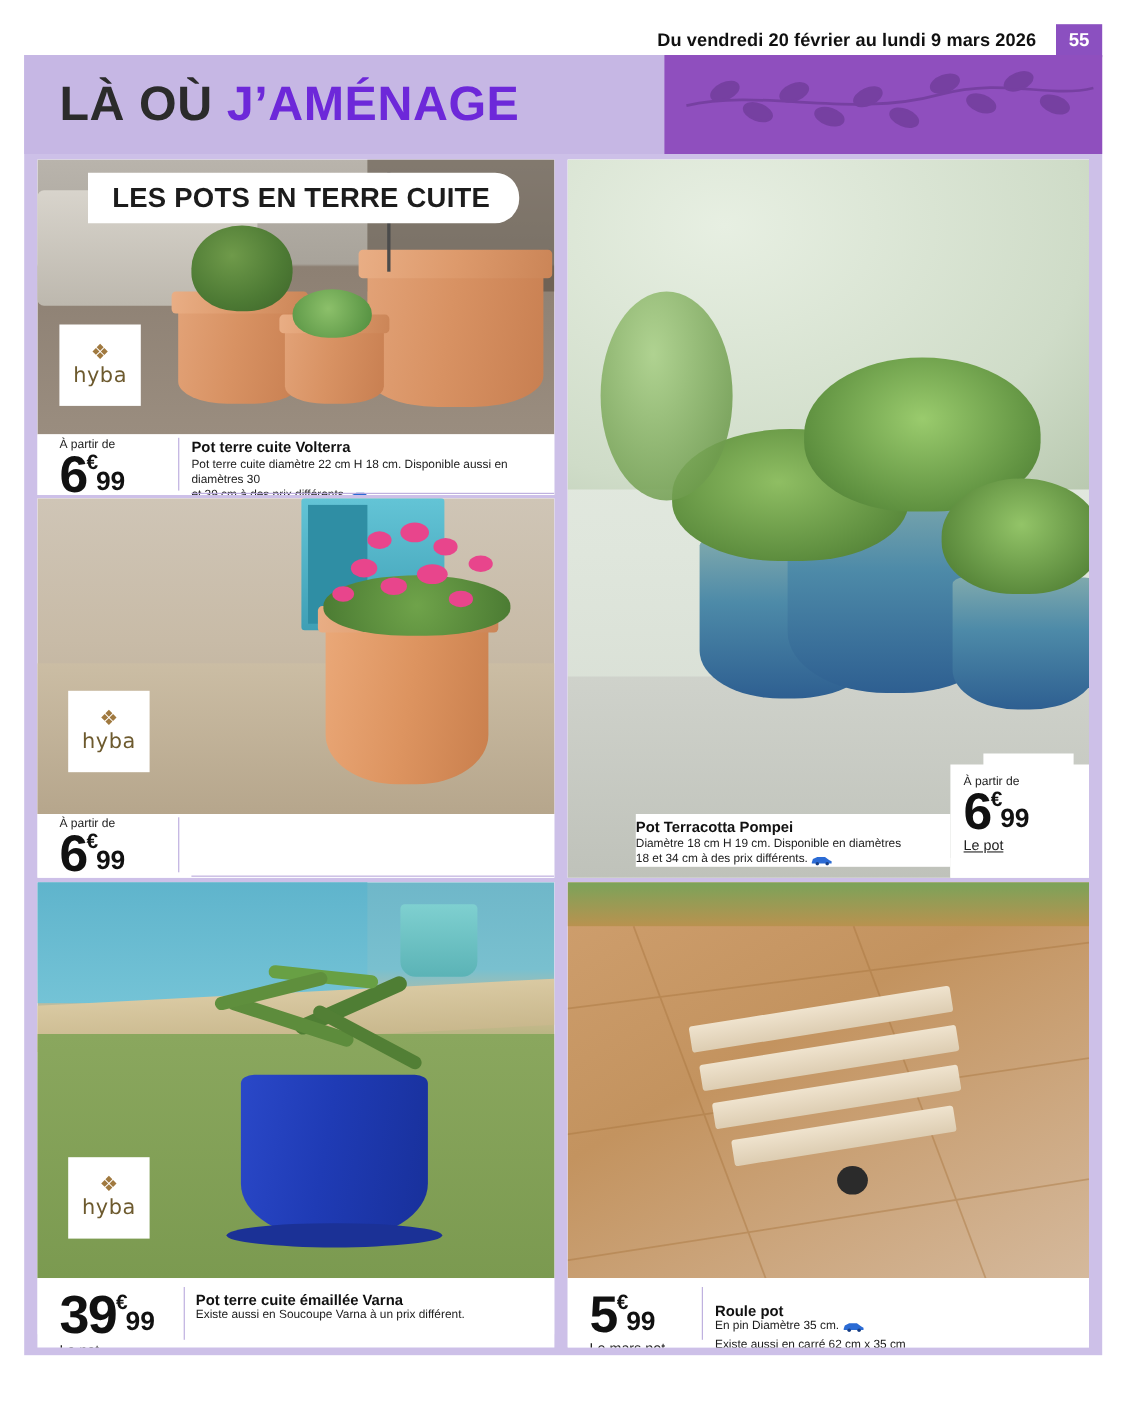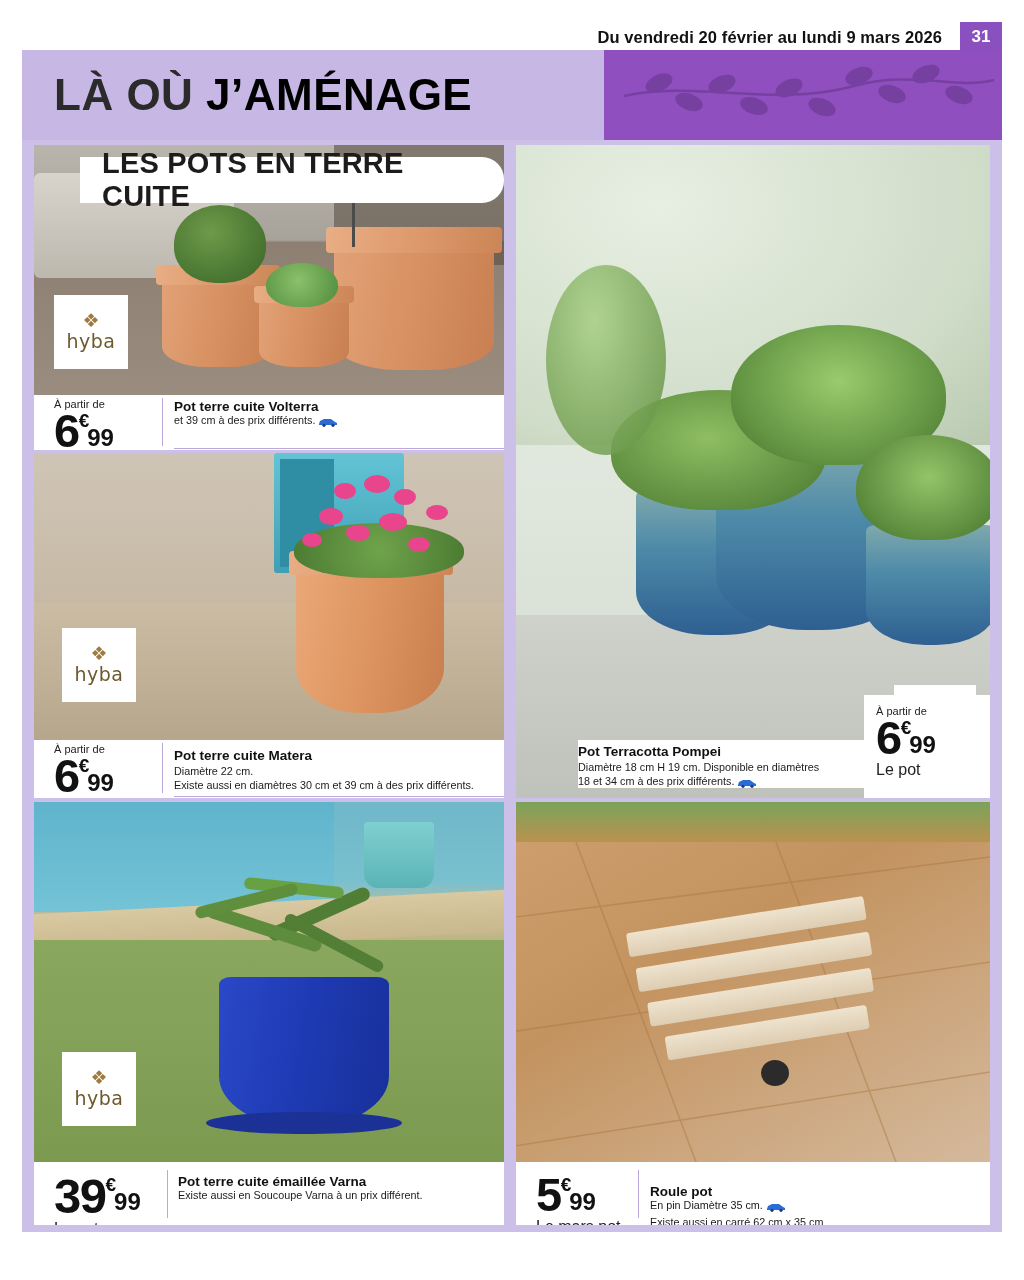--- a/index.html
+++ b/index.html
@@ -43,37 +43,37 @@
   }
   .hdr-left {
     position: absolute; left: 0; top: 0; width: 582px; height: 90px;
     background: #c6b7e4;
   }
   .hdr-title {
     position: absolute; left: 32px; top: 20px;
     font-size: 44px; font-weight: 800; color: #2b2b2b;
     letter-spacing: .5px; white-space: nowrap;
   }
-  .hdr-title .accent { color: #000000; }
+  .hdr-title .accent { color: #6d28d9; }
   .hdr-right {
     position: absolute; left: 582px; top: 0; width: 398px; height: 90px;
     background: #8f4fbe; overflow: hidden;
   }
   .leafy { position: absolute; left: 0; top: 0; width: 398px; height: 90px; opacity: .45; }
 
   
   .card { position: absolute; background: #ffffff; overflow: hidden; }
   .photo { position: absolute; overflow: hidden; }
 
   
   .ribbon {
     position: absolute; background: #ffffff;
     display: flex; align-items: center;
     padding: 0 26px 0 22px;
-    font-size: 29px; font-weight: 800; color: #1c1c1c;
+    font-size: 25px; font-weight: 800; color: #1c1c1c;
     letter-spacing: .2px;
     border-radius: 0 22px 22px 0;
   }
 
   
   .hyba {
     position: absolute; width: 74px; height: 74px;
     background: #fff; display: flex; flex-direction: column;
     align-items: center; justify-content: center;
   }
@@ -87,21 +87,21 @@
   .price-zone { position: absolute; background: #fff; }
   .apartir { font-size: 11px; color: #222; }
   .price {
     display: flex; align-items: flex-start;
     font-weight: 800; color: #111; line-height: .9;
   }
   .price .int { font-size: 47px; letter-spacing: -1.5px; }
   .price .eur { font-size: 19px; margin-top: 2px; }
   .price .cts { font-size: 24px; margin-top: 17px; margin-left: -2px; }
   .price.big .int { font-size: 49px; }
-  .unit { font-size: 16px; color: #222; margin-top: 2px; }
+  .unit { font-size: 13px; color: #222; margin-top: 2px; text-decoration: underline; }
 
   .sep-v { position: absolute; width: 1px; background: #b9a9dc; }
   .sep-h { position: absolute; height: 1px; background: #b9a9dc; }
 
   .prod-name { font-size: 13.5px; font-weight: bold; color: #111; }
   .prod-desc { font-size: 10.8px; color: #1b1b1b; line-height: 1.28; }
 
   .car-icon { display: inline-block; vertical-align: -3px; margin-left: 3px; }
 
   
@@ -141,21 +141,21 @@
   .flower-bg { position: absolute; inset: 0; background: linear-gradient(180deg,#cfc5b6 0%, #c8bba7 45%, #b8a892 100%); }
   .pinkflower { position: absolute; border-radius: 50%; background: #e8458c; }
 </style>
 </head>
 <body>
 
 <div class="page">
 
   <div class="topbar">
     <div class="date-range">Du vendredi 20 février au lundi 9 mars 2026</div>
-    <div class="page-num-badge">31</div>
+    <div class="page-num-badge">55</div>
   </div>
 
   <div class="frame">
 
     <div class="hdr-band">
       <div class="hdr-left">
         <div class="hdr-title"><span>LÀ OÙ </span><span class="accent">J’AMÉNAGE</span></div>
       </div>
       <div class="hdr-right">
         <svg class="leafy" viewBox="0 0 398 90">
@@ -207,20 +207,21 @@
             <span style="display:flex;flex-direction:column;">
               <span class="eur">€</span>
             </span>
             <span class="cts">99</span>
           </div>
 
         </div>
         <div class="sep-v" style="left:128px; top:3px; height:48px;"></div>
         <div style="position:absolute; left:140px; top:4px; width:320px;">
           <div class="prod-name">Pot terre cuite Volterra</div>
+          <div class="prod-desc" style="margin-top:2px;">Pot terre cuite diamètre 22 cm H 18 cm. Disponible aussi en diamètres 30</div>
           <div class="prod-desc"><span>et 39 cm à des prix différents.</span><span class="car-icon"><svg width="20" height="10" viewBox="0 0 20 10">
                   <path d="M1 7 L2 4 L6 2 L13 2 L17 5 L19 6 L19 8 L1 8 Z" fill="#2b6bd4"></path>
                   <circle cx="6" cy="8.3" r="1.6" fill="#173f86"></circle>
                   <circle cx="15" cy="8.3" r="1.6" fill="#173f86"></circle>
                 </svg></span></div>
         </div>
         <div class="sep-h" style="left:140px; top:53px; width:330px;"></div>
       </div>
     </div>
 
@@ -257,25 +258,20 @@
           <div class="price">
             <span class="int">6</span>
             <span style="display:flex;flex-direction:column;">
               <span class="eur">€</span>
             </span>
             <span class="cts">99</span>
           </div>
 
         </div>
         <div class="sep-v" style="left:128px; top:3px; height:50px;"></div>
-        <div style="position:absolute; left:140px; top:8px; width:320px;">
-          <div class="prod-name">Pot terre cuite Matera</div>
-          <div class="prod-desc" style="margin-top:2px;">Diamètre 22 cm.</div>
-          <div class="prod-desc">Existe aussi en diamètres 30 cm et 39 cm à des prix différents.</div>
-        </div>
         <div class="sep-h" style="left:140px; top:56px; width:330px;"></div>
       </div>
     </div>
 
     <div class="card" style="left:494px; top:95px; width:474px; height:653px;">
       <div class="photo" style="left:0; top:0; width:474px; height:653px;">
         <div class="blue-bg"></div>
         <div style="position:absolute; left:0; top:0; width:474px; height:300px; background:radial-gradient(ellipse at 30% 20%, #e7efe2 0%, #cfdcc8 70%, #b9c9b0 100%);"></div>
         <div style="position:absolute; left:0; top:470px; width:474px; height:183px; background:linear-gradient(180deg,#cfd2cb,#bfc2ba);"></div>
         <div style="position:absolute; left:400px; top:400px; width:74px; height:80px; background:#e8e8e4; border-radius:40px 40px 6px 6px;"></div>

